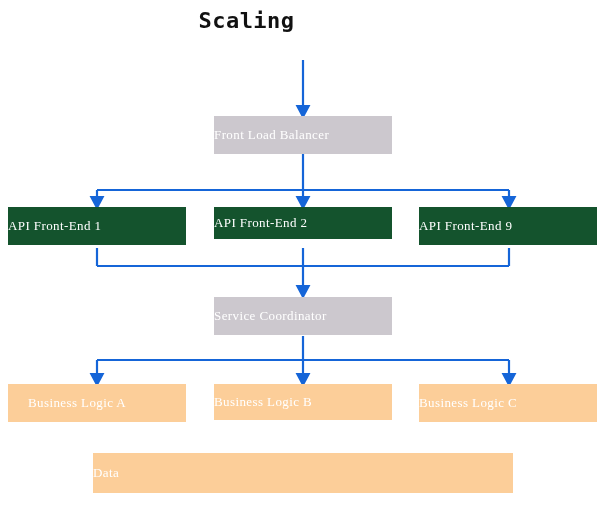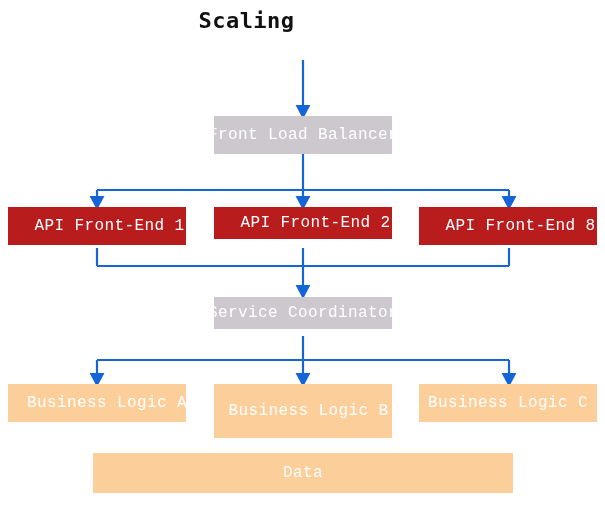--- a/index.html
+++ b/index.html
@@ -24,30 +24,29 @@
     font-family: "DejaVu Sans Mono", "Liberation Mono", monospace;
     font-size: 22px;
     font-weight: bold;
     color: #111111;
     letter-spacing: 0.5px;
   }
   .node {
     position: absolute;
     display: flex;
     align-items: center;
-    justify-content: center;
-    font-family: Liberation Mono, monospace;
-    font-size: 16px;
+    font-family: Liberation Serif, serif;
+    font-size: 13px;
     color: #ffffff;
     letter-spacing: 0.4px;
     box-sizing: border-box;
     white-space: nowrap;
   }
   .node-gray   { background: #ccc8ce; }
-  .node-blue   { background: #b91c1c; padding-left: 25px; }
+  .node-blue   { background: #14532d; }
   .node-orange { background: #fcce99; }
 
   #edges {
     position: absolute;
     left: 0;
     top: 0;
     width: 605px;
     height: 506px;
     pointer-events: none;
   }
@@ -95,32 +94,32 @@
 
   <div class="node node-blue" style="left:8px; top:207px; width:178px; height:38px;">
     <span>API Front-End 1</span>
   </div>
 
   <div class="node node-blue" style="left:214px; top:207px; width:178px; height:32px;">
     <span>API Front-End 2</span>
   </div>
 
   <div class="node node-blue" style="left:419px; top:207px; width:178px; height:38px;">
-    <span>API Front-End 8</span>
+    <span>API Front-End 9</span>
   </div>
 
-  <div class="node node-gray" style="left:214px; top:297px; width:178px; height:32px;">
+  <div class="node node-gray" style="left:214px; top:297px; width:178px; height:38px;">
     <span>Service Coordinator</span>
   </div>
 
   <div class="node node-orange" style="left:8px; top:384px; width:178px; height:38px;padding-left:20px;">
     <span>Business Logic A</span>
   </div>
 
-  <div class="node node-orange" style="left:214px; top:384px; width:178px; height:54px;padding-left:11px;">
+  <div class="node node-orange" style="left:214px; top:384px; width:178px; height:36px;">
     <span>Business Logic B</span>
   </div>
 
   <div class="node node-orange" style="left:419px; top:384px; width:178px; height:38px;">
     <span>Business Logic C</span>
   </div>
 
   <div class="node node-orange" style="left:93px; top:453px; width:420px; height:40px;">
     <span>Data</span>
   </div>

